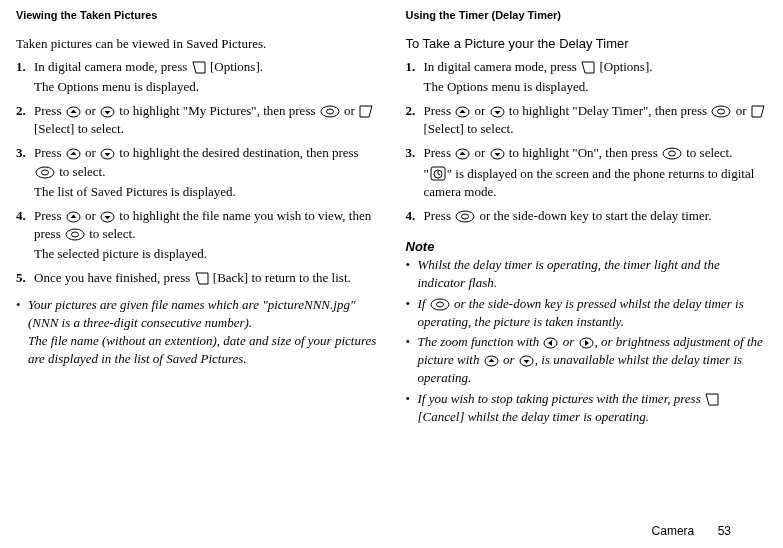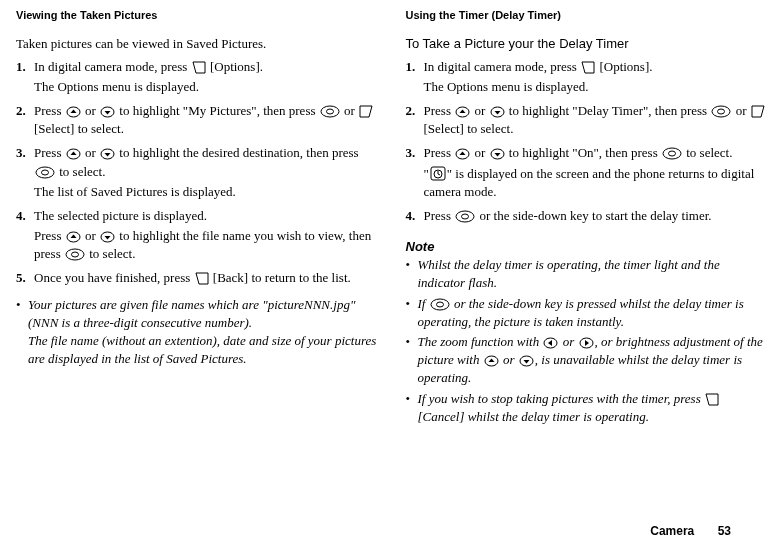--- a/index.html
+++ b/index.html
@@ -50,22 +50,22 @@
       vertical-align: -3px;
       margin: 0 1px;
     }
     .icon svg { display: block; }
     .footer {
       text-align: right;
       font-family: Arial, Helvetica, sans-serif;
       font-size: 12px;
       padding: 8px 36px 8px 0;
     }
-    .footer-label { font-weight: bold; }
-    .footer-page { font-weight: bold; margin-left: 20px; }
+    .footer-label { font-weight: normal; }
+    .footer-page { font-weight: normal; margin-left: 20px; }
     .nowrap { white-space: nowrap; }
   </style>
 </head>
 <body>
 
 <div class="columns">
   <div class="col">
     <div class="heading-bold">Viewing the Taken Pictures</div>
     <div class="intro">Taken pictures can be viewed in Saved Pictures.</div>
     <ol>
@@ -107,31 +107,31 @@
                   </svg></span></span> to highlight the desired destination, then press <span class="nowrap"><span class="icon"><svg width="20" height="13">
                     <ellipse cx="10" cy="6.5" rx="9" ry="5.5" fill="none" stroke="#000"></ellipse>
                     <ellipse cx="10" cy="6.5" rx="3.5" ry="2.5" fill="none" stroke="#000"></ellipse>
                   </svg></span></span> to select.</div>
             <div class="step-p">The list of Saved Pictures is displayed.</div>
           </div>
         </li>
         <li>
           <div class="num">4.</div>
           <div class="step-body">
+            <div class="step-p">Press <span class="nowrap"><span class="icon"><svg width="15" height="12">
+                    <ellipse cx="7.5" cy="6" rx="6.5" ry="5" fill="none" stroke="#000"></ellipse>
+                    <path d="M4.5 7 L7.5 3.5 L10.5 7 z" fill="#000"></path>
+                  </svg></span></span> or <span class="nowrap"><span class="icon"><svg width="15" height="12">
+                    <ellipse cx="7.5" cy="6" rx="6.5" ry="5" fill="none" stroke="#000"></ellipse>
+                    <path d="M4.5 5 L7.5 8.5 L10.5 5 z" fill="#000"></path>
+                  </svg></span></span> to highlight the file name you wish to view, then press <span class="nowrap"><span class="icon"><svg width="20" height="13">
+                    <ellipse cx="10" cy="6.5" rx="9" ry="5.5" fill="none" stroke="#000"></ellipse>
+                    <ellipse cx="10" cy="6.5" rx="3.5" ry="2.5" fill="none" stroke="#000"></ellipse>
+                  </svg></span></span> to select.</div>
             <div class="step-p">The selected picture is displayed.</div>
-            <div class="step-p">Press <span class="nowrap"><span class="icon"><svg width="15" height="12">
-                    <ellipse cx="7.5" cy="6" rx="6.5" ry="5" fill="none" stroke="#000"></ellipse>
-                    <path d="M4.5 7 L7.5 3.5 L10.5 7 z" fill="#000"></path>
-                  </svg></span></span> or <span class="nowrap"><span class="icon"><svg width="15" height="12">
-                    <ellipse cx="7.5" cy="6" rx="6.5" ry="5" fill="none" stroke="#000"></ellipse>
-                    <path d="M4.5 5 L7.5 8.5 L10.5 5 z" fill="#000"></path>
-                  </svg></span></span> to highlight the file name you wish to view, then press <span class="nowrap"><span class="icon"><svg width="20" height="13">
-                    <ellipse cx="10" cy="6.5" rx="9" ry="5.5" fill="none" stroke="#000"></ellipse>
-                    <ellipse cx="10" cy="6.5" rx="3.5" ry="2.5" fill="none" stroke="#000"></ellipse>
-                  </svg></span></span> to select.</div>
           </div>
         </li>
         <li>
           <div class="num">5.</div>
           <div class="step-body">
             <div class="step-p">Once you have finished, press <span class="nowrap"><span class="icon"><svg width="14" height="13">
                     <path d="M1 1 h12 v11 h-9 z" fill="none" stroke="#000" stroke-width="1"></path>
                   </svg></span></span> [Back] to return to the list.</div>
           </div>
         </li>

